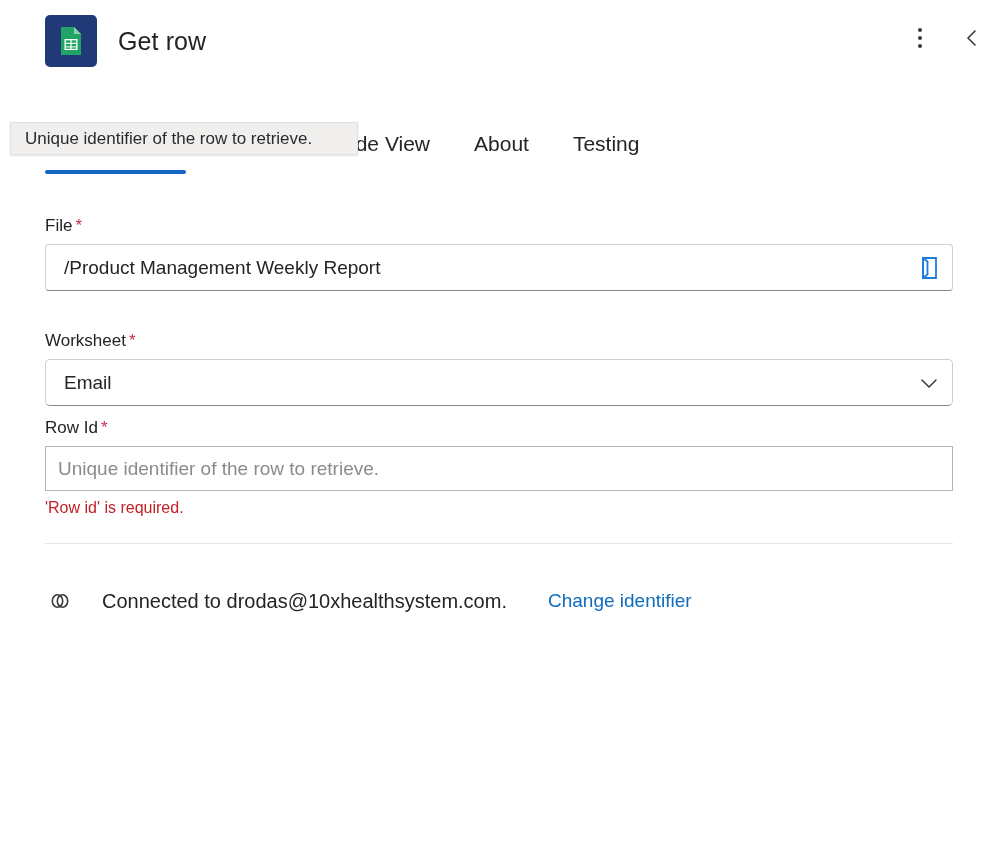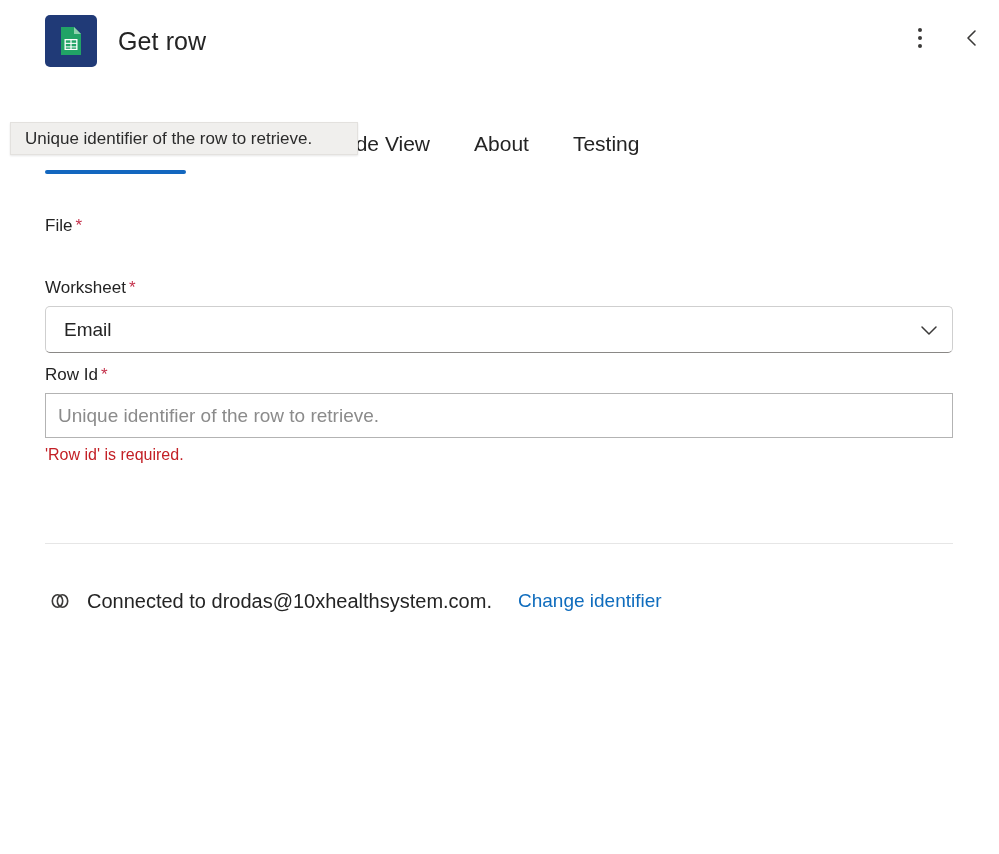--- a/index.html
+++ b/index.html
@@ -259,21 +259,21 @@
     width: 908px;
     height: 1px;
     background: #e6e6e6;
   }
   .connection {
     position: absolute;
     left: 45px;
     top: 586px;
     display: flex;
     align-items: center;
-    gap: 0;
+    gap: 15px;
   }
   .conn-icon {
     width: 30px;
     height: 30px;
     display: flex;
     align-items: center;
     justify-content: center;
     margin-right: 12px;
   }
   .conn-text {
@@ -347,20 +347,29 @@
 <div class="tooltip">
   <span>Unique identifier of the row to retrieve.</span>
 </div>
 
 <div class="form">
 
   <div class="field">
     <label class="field-label">
       <span>File</span><span class="req">*</span>
     </label>
+    <div class="text-input-wrap">
+      <input class="text-input" type="text" value="/Product Management Weekly Report" style="">
+      <button class="picker-btn">
+        <svg width="22" height="24" viewBox="0 0 22 24" xmlns="http://www.w3.org/2000/svg">
+          <path d="M5 2 H18 V22 H5 Z" fill="none" stroke="#1f7ae0" stroke-width="1.8"></path>
+          <path d="M5 2 L9.5 5.5 V18.5 L5 22 Z" fill="none" stroke="#1f7ae0" stroke-width="1.8" stroke-linejoin="round"></path>
+        </svg>
+      </button>
+    </div>
   </div>
 
   <div class="field" style="margin-top:38px;">
     <label class="field-label">
       <span>Worksheet</span><span class="req">*</span>
     </label>
     <div class="select-wrap">
       <span class="select-value">Email</span>
       <span class="chev-btn">
         <svg width="22" height="22" viewBox="0 0 22 22" xmlns="http://www.w3.org/2000/svg">

